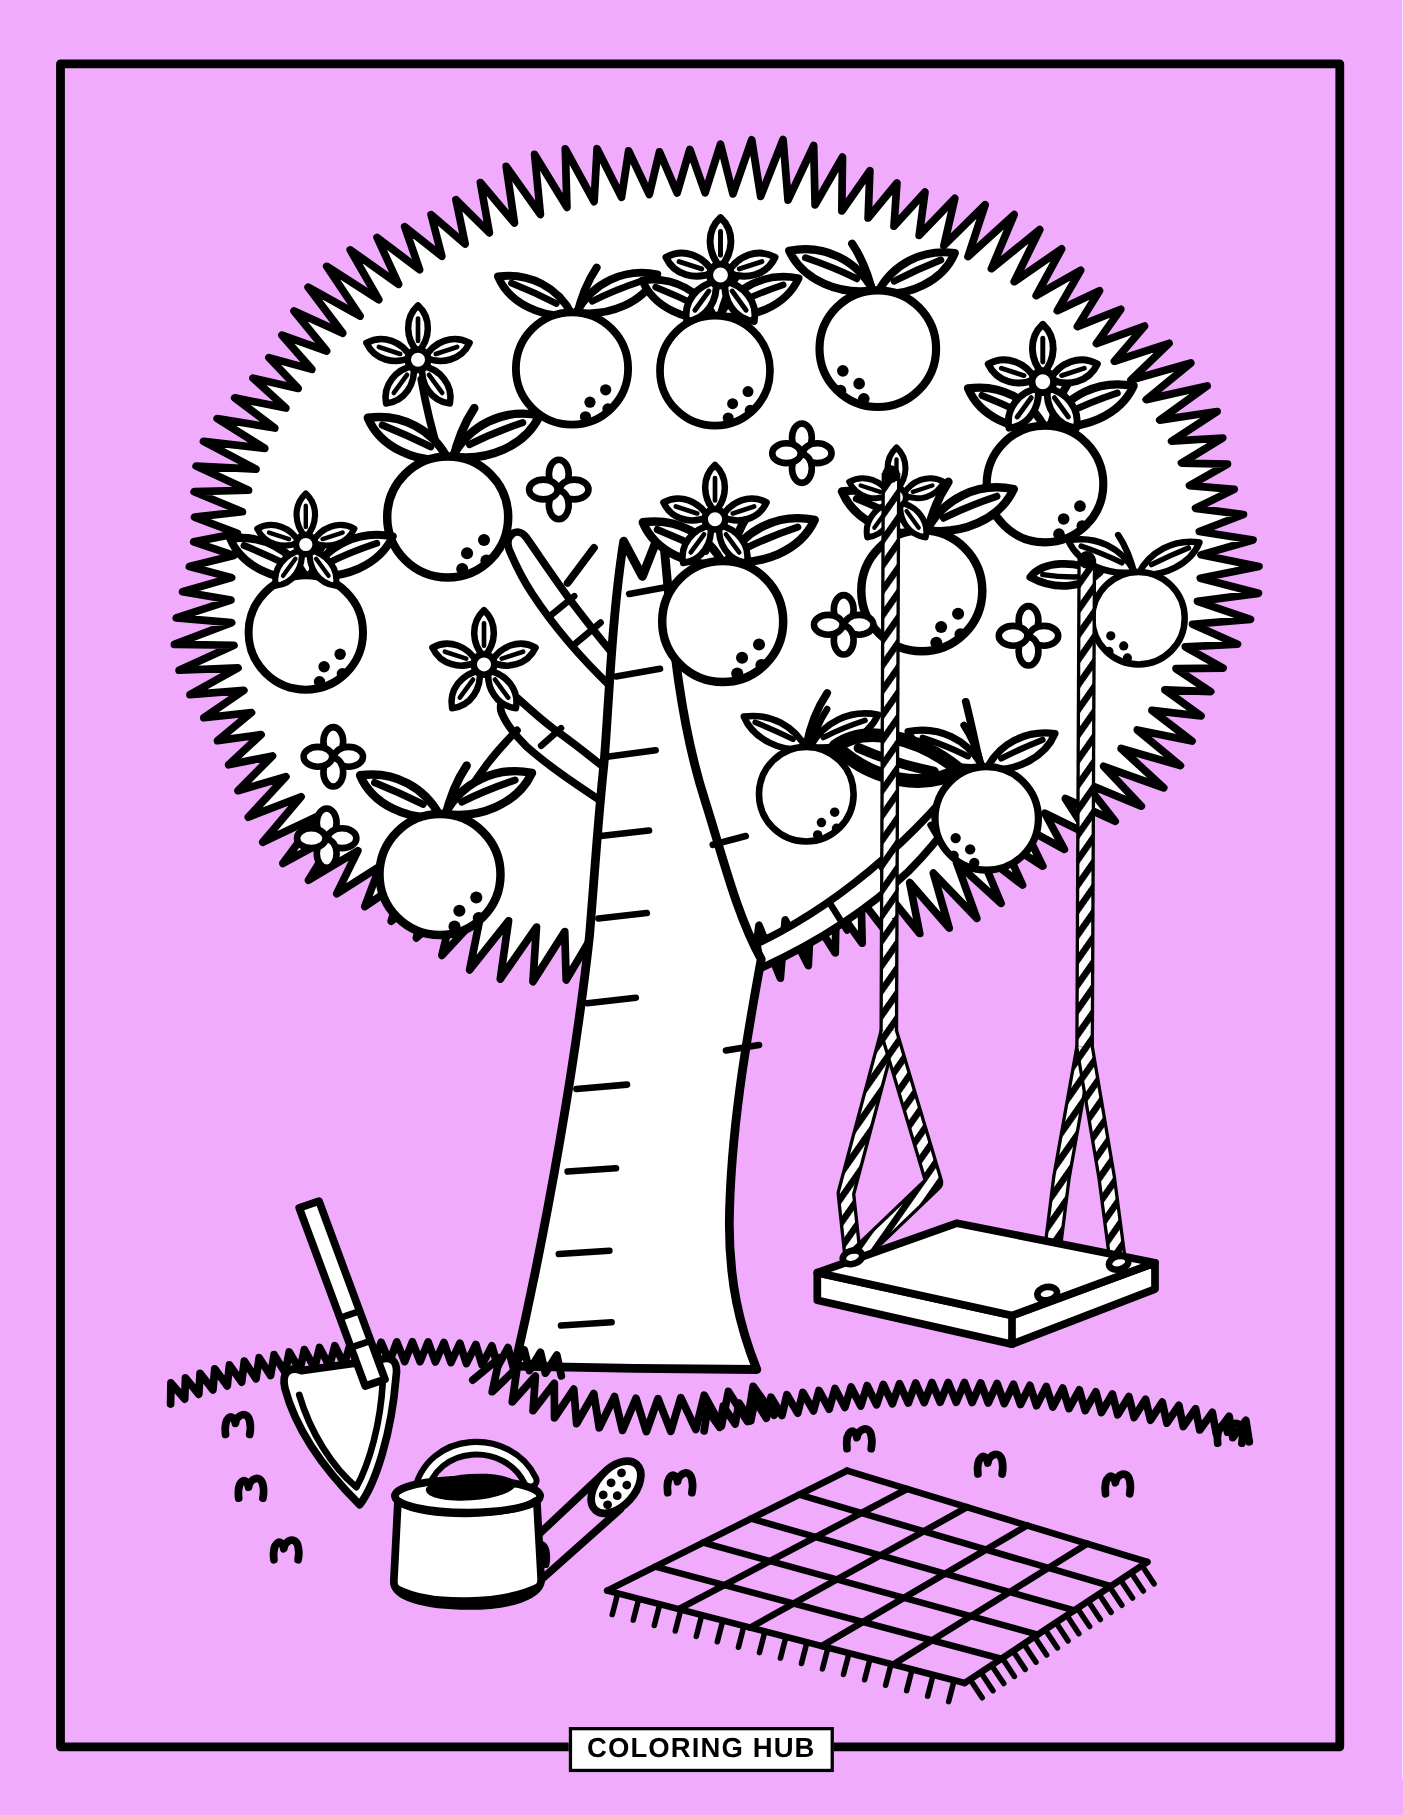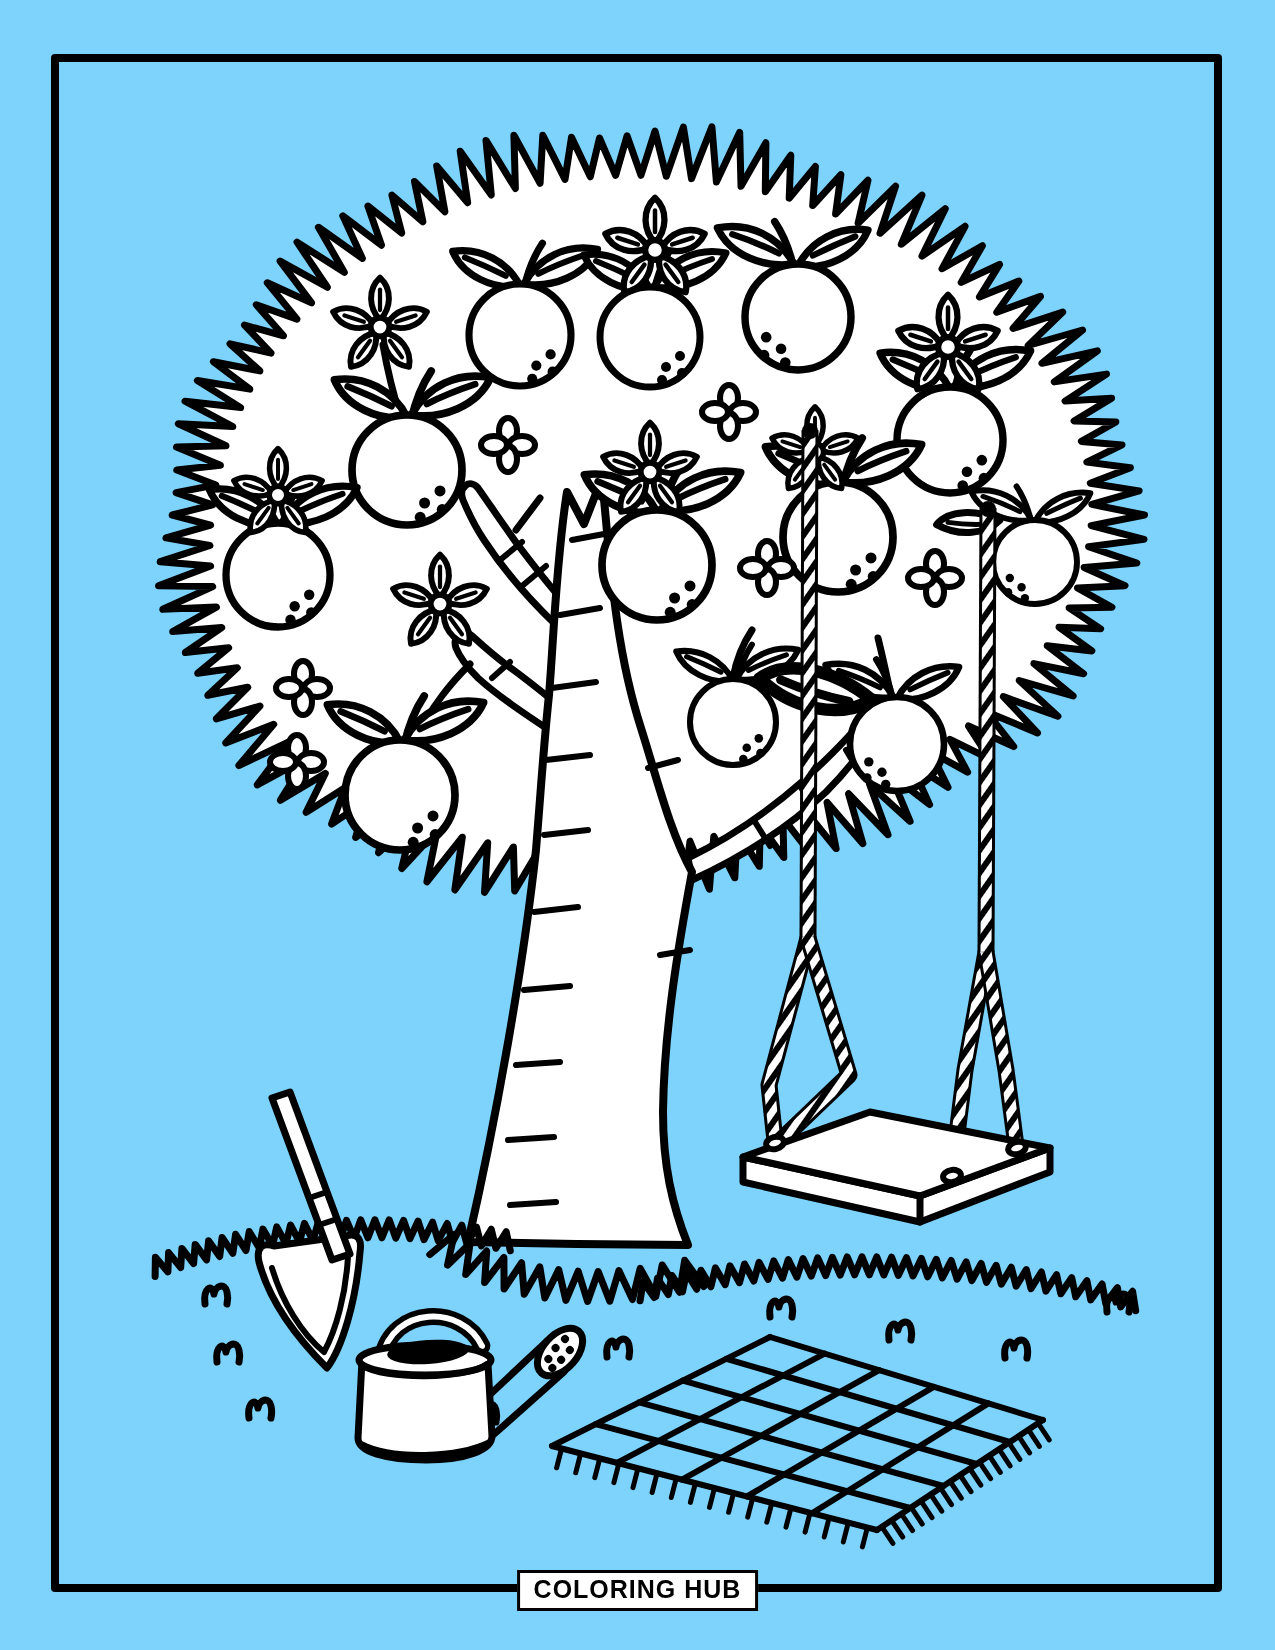--- a/index.html
+++ b/index.html
@@ -1,16 +1,16 @@
 <!DOCTYPE html>
 <html><head>
 <meta charset="utf-8">
 <style>
   html,body{margin:0;padding:0;background:#fff;}
-  .page{position:relative;width:1275px;height:1650px;background:#7dd3fc;overflow:hidden;
+  .page{position:relative;width:1275px;height:1650px;background:#f0abfc;overflow:hidden;
         font-family:"Liberation Sans", sans-serif;}
   .page svg{position:absolute;left:0;top:0;}
   .brand-label{
     position:absolute;top:1570px;left:50%;transform:translateX(-50%);
     background:#fff;border:3px solid #000;padding:2px 14px 4px 14px;
     font-family:"Liberation Sans", sans-serif;font-weight:800;font-size:25px;
     letter-spacing:1px;color:#000;white-space:nowrap;z-index:5;
   }
 </style>
 </head>

